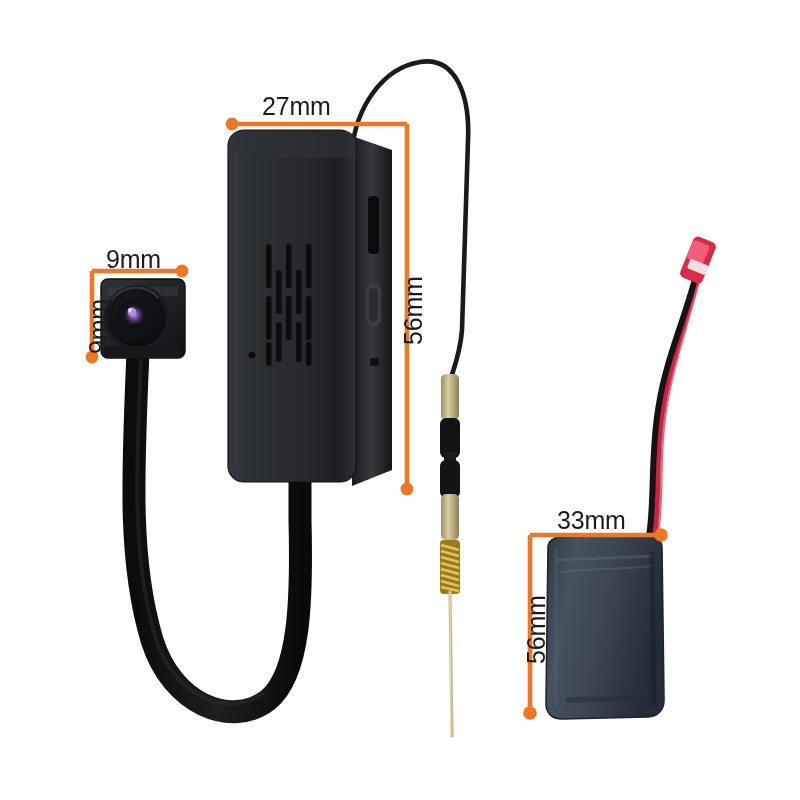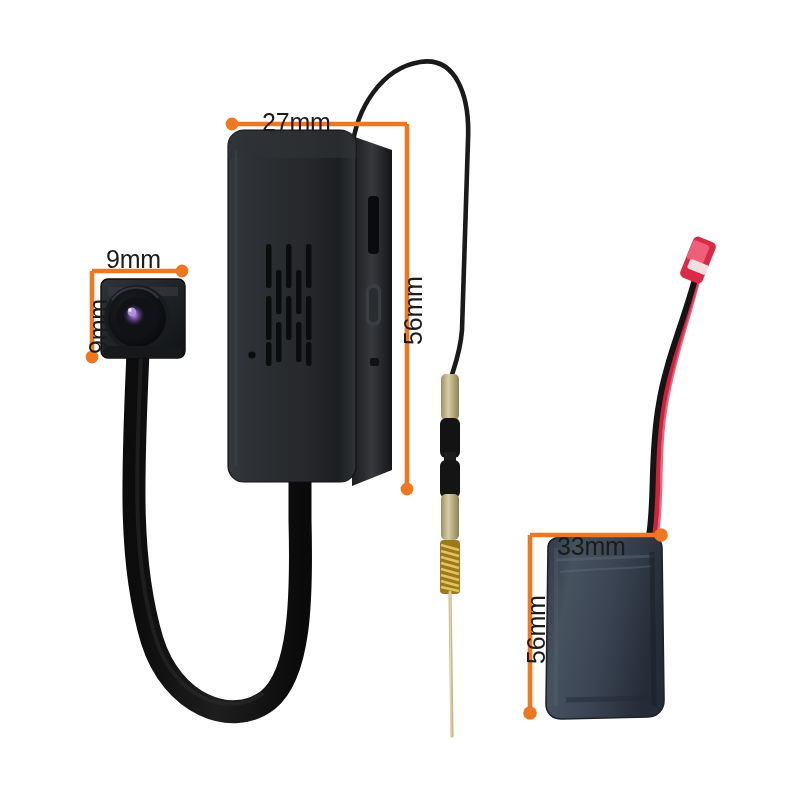--- a/index.html
+++ b/index.html
@@ -223,21 +223,21 @@
       <circle cx="407" cy="489" r="6.4"></circle>
       <circle cx="661" cy="535" r="6.8"></circle>
       <circle cx="530" cy="713" r="6.8"></circle>
     </g>
   </svg>
 
   <div class="dim-label" style="left:106px; top:245px;">9mm</div>
 
   <div class="dim-label rot" style="left:84px; top:354px;">9mm</div>
 
-  <div class="dim-label" style="left:262px; top:108px;">27mm</div>
+  <div class="dim-label" style="left:262px; top:92px;">27mm</div>
 
   <div class="dim-label rot" style="left:399px; top:345px;">56mm</div>
 
-  <div class="dim-label" style="left:557px; top:532px;">33mm</div>
+  <div class="dim-label" style="left:557px; top:506px;">33mm</div>
 
   <div class="dim-label rot" style="left:522px; top:664px;">56mm</div>
 
 </div>
 
 </body></html>

